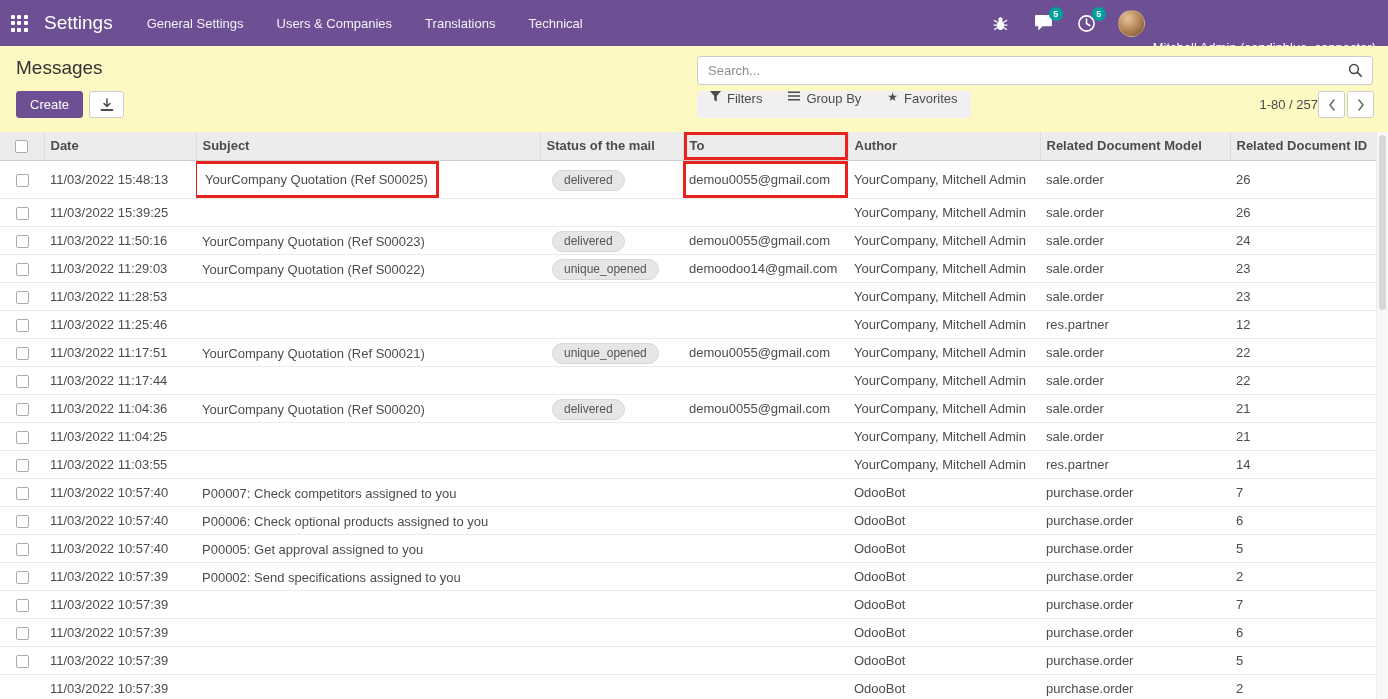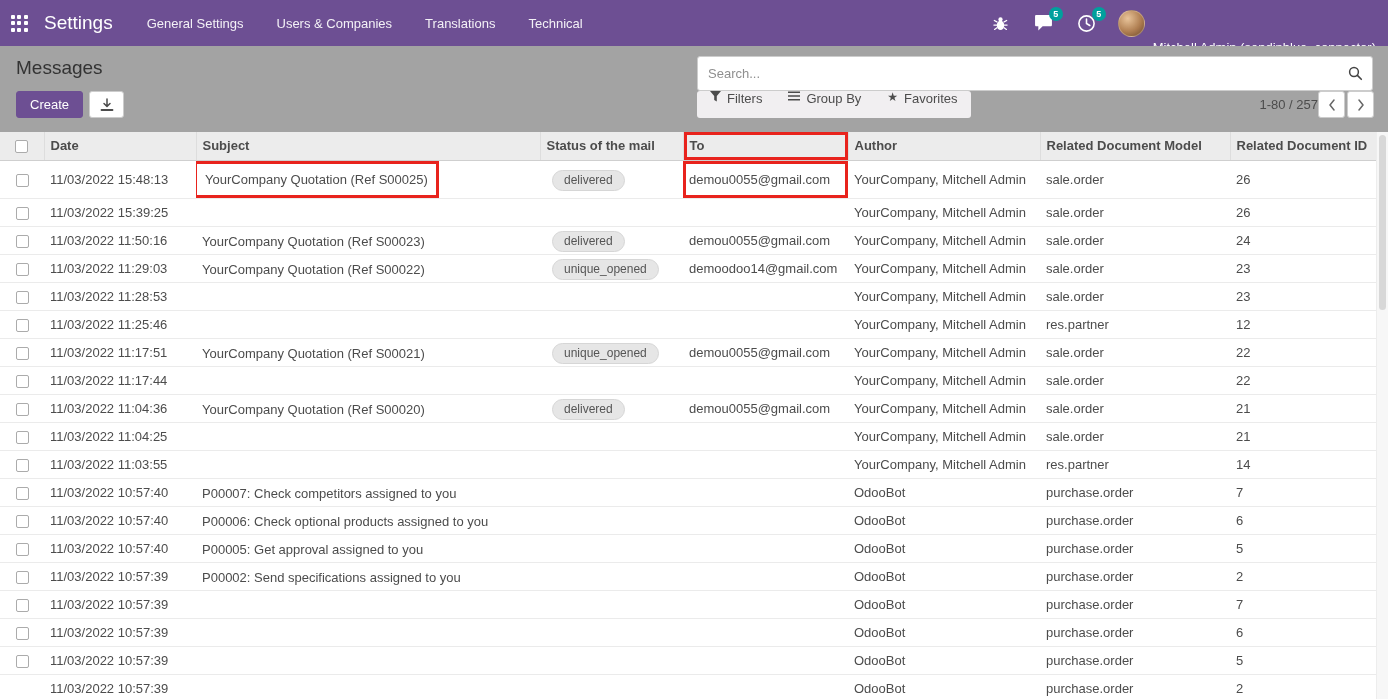--- a/index.html
+++ b/index.html
@@ -33,33 +33,33 @@
     background:var(--badge);color:#fff;border-radius:8px;font-size:9px;line-height:14px;
     text-align:center;font-weight:bold;
   }
   .user-menu{display:flex;align-items:center;gap:8px;cursor:pointer;}
   .avatar{width:27px;height:27px;border-radius:50%;
     background:radial-gradient(circle at 35% 30%, #e8c49a 0%, #b07f52 55%, #6b4628 100%);
     border:1px solid rgba(255,255,255,0.25);}
   .user-name{font-size:13px;white-space:nowrap;margin-top:48px;}
 
   
-  .control-panel{position:relative;height:86px;background:#a3a3a3;}
+  .control-panel{position:relative;height:86px;background:#fef9c3;}
   .cp-title{position:absolute;left:16px;top:11px;font-size:19px;color:#333;}
   .cp-left-buttons{position:absolute;left:16px;top:45px;display:flex;gap:6px;}
   .btn-create{
     height:27px;background:var(--primary);color:#fff;border:1px solid var(--primary);
     border-radius:3px;font-size:13px;padding:0 13px;cursor:pointer;font-family:inherit;
   }
   .btn-export{
     height:27px;width:35px;background:#fff;border:1px solid #ccc;border-radius:3px;
     display:flex;align-items:center;justify-content:center;cursor:pointer;
   }
   .searchbox{
-    position:absolute;left:697px;top:10px;width:676px;height:35px;
+    position:absolute;left:697px;top:10px;width:676px;height:29px;
     border:1px solid #ccc;border-radius:3px;display:flex;align-items:center;background:#fff;
   }
   .searchbox input{
     flex:1;border:none;outline:none;background:transparent;font-size:13px;
     padding:0 10px;font-family:inherit;color:#333;
   }
   .searchbox input::placeholder{color:#8f8f8f;}
   .search-icon-wrap{margin-right:9px;display:flex;align-items:center;cursor:pointer;}
   .filter-bar{
     position:absolute;left:697px;top:45px;height:27px;display:flex;

